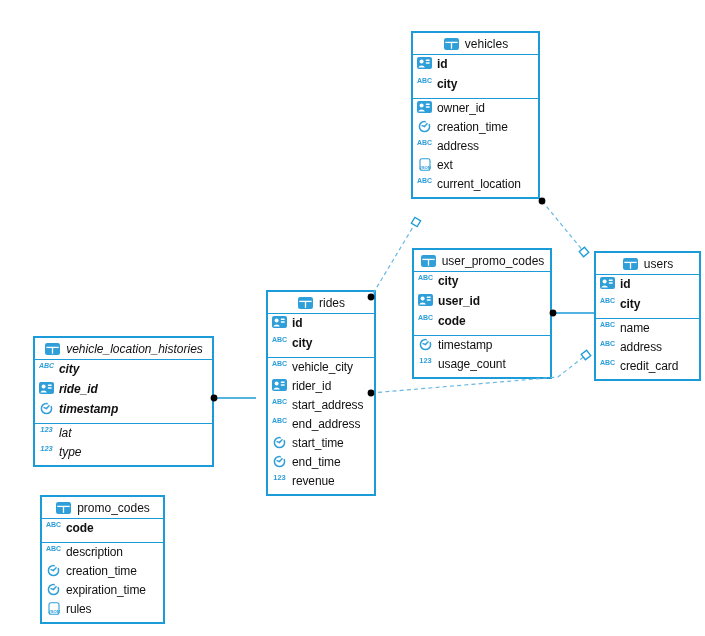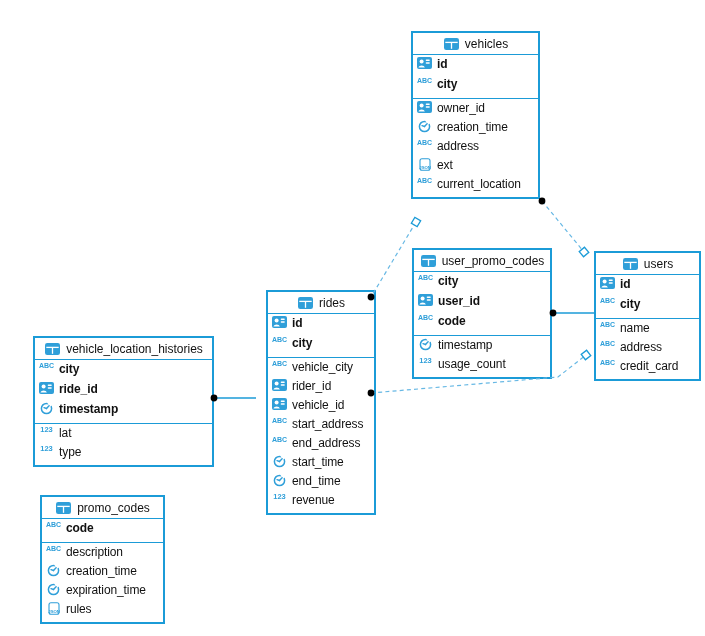--- a/index.html
+++ b/index.html
@@ -284,32 +284,20 @@
                 <rect x="8.7" y="2.5" width="4.1" height="1.4" rx="0.7" fill="#fff"></rect>
                 <rect x="8.7" y="5.3" width="4.1" height="1.4" rx="0.7" fill="#fff"></rect>
                 <circle cx="4.6" cy="4.5" r="2" fill="#fff"></circle>
                 <path d="M1.5 10.5 C2 7.8 7.3 7.8 7.8 10.5 Z" fill="#fff"></path>
               </svg>
             </span>
             <span>rider_id</span>
           </div>
           <div class="row">
             <span class="cicon">
-              <svg width="15" height="12" viewBox="0 0 15 12">
-                <rect width="15" height="12" rx="2" fill="#2f9fd9"></rect>
-                <rect x="8.7" y="2.5" width="4.1" height="1.4" rx="0.7" fill="#fff"></rect>
-                <rect x="8.7" y="5.3" width="4.1" height="1.4" rx="0.7" fill="#fff"></rect>
-                <circle cx="4.6" cy="4.5" r="2" fill="#fff"></circle>
-                <path d="M1.5 10.5 C2 7.8 7.3 7.8 7.8 10.5 Z" fill="#fff"></path>
-              </svg>
-            </span>
-            <span>vehicle_id</span>
-          </div>
-          <div class="row">
-            <span class="cicon">
               <span class="tmark">ABC</span>
             </span>
             <span>start_address</span>
           </div>
           <div class="row">
             <span class="cicon">
               <span class="tmark">ABC</span>
             </span>
             <span>end_address</span>
           </div>
@@ -336,21 +324,21 @@
             <span>end_time</span>
           </div>
           <div class="row">
             <span class="cicon">
               <span class="tmark nmark">123</span>
             </span>
             <span>revenue</span>
           </div>
         </div>
       </div>
-      <div class="tbl" style="left: 33px; top: 336px; width: 181px;">
+      <div class="tbl" style="left: 33px; top: 336px; width: 181px; font-style: italic;">
         <div class="thead">
           <span class="cicon">
             <svg width="15" height="12" viewBox="0 0 15 12">
               <rect width="15" height="12" rx="2.2" fill="#2f9fd9"></rect>
               <line x1="1.3" y1="4.4" x2="13.7" y2="4.4" stroke="#fff" stroke-width="1.3"></line>
               <line x1="7.5" y1="4.4" x2="7.5" y2="10.8" stroke="#fff" stroke-width="1.3"></line>
             </svg>
           </span>
           <span>vehicle_location_histories</span>
         </div>

